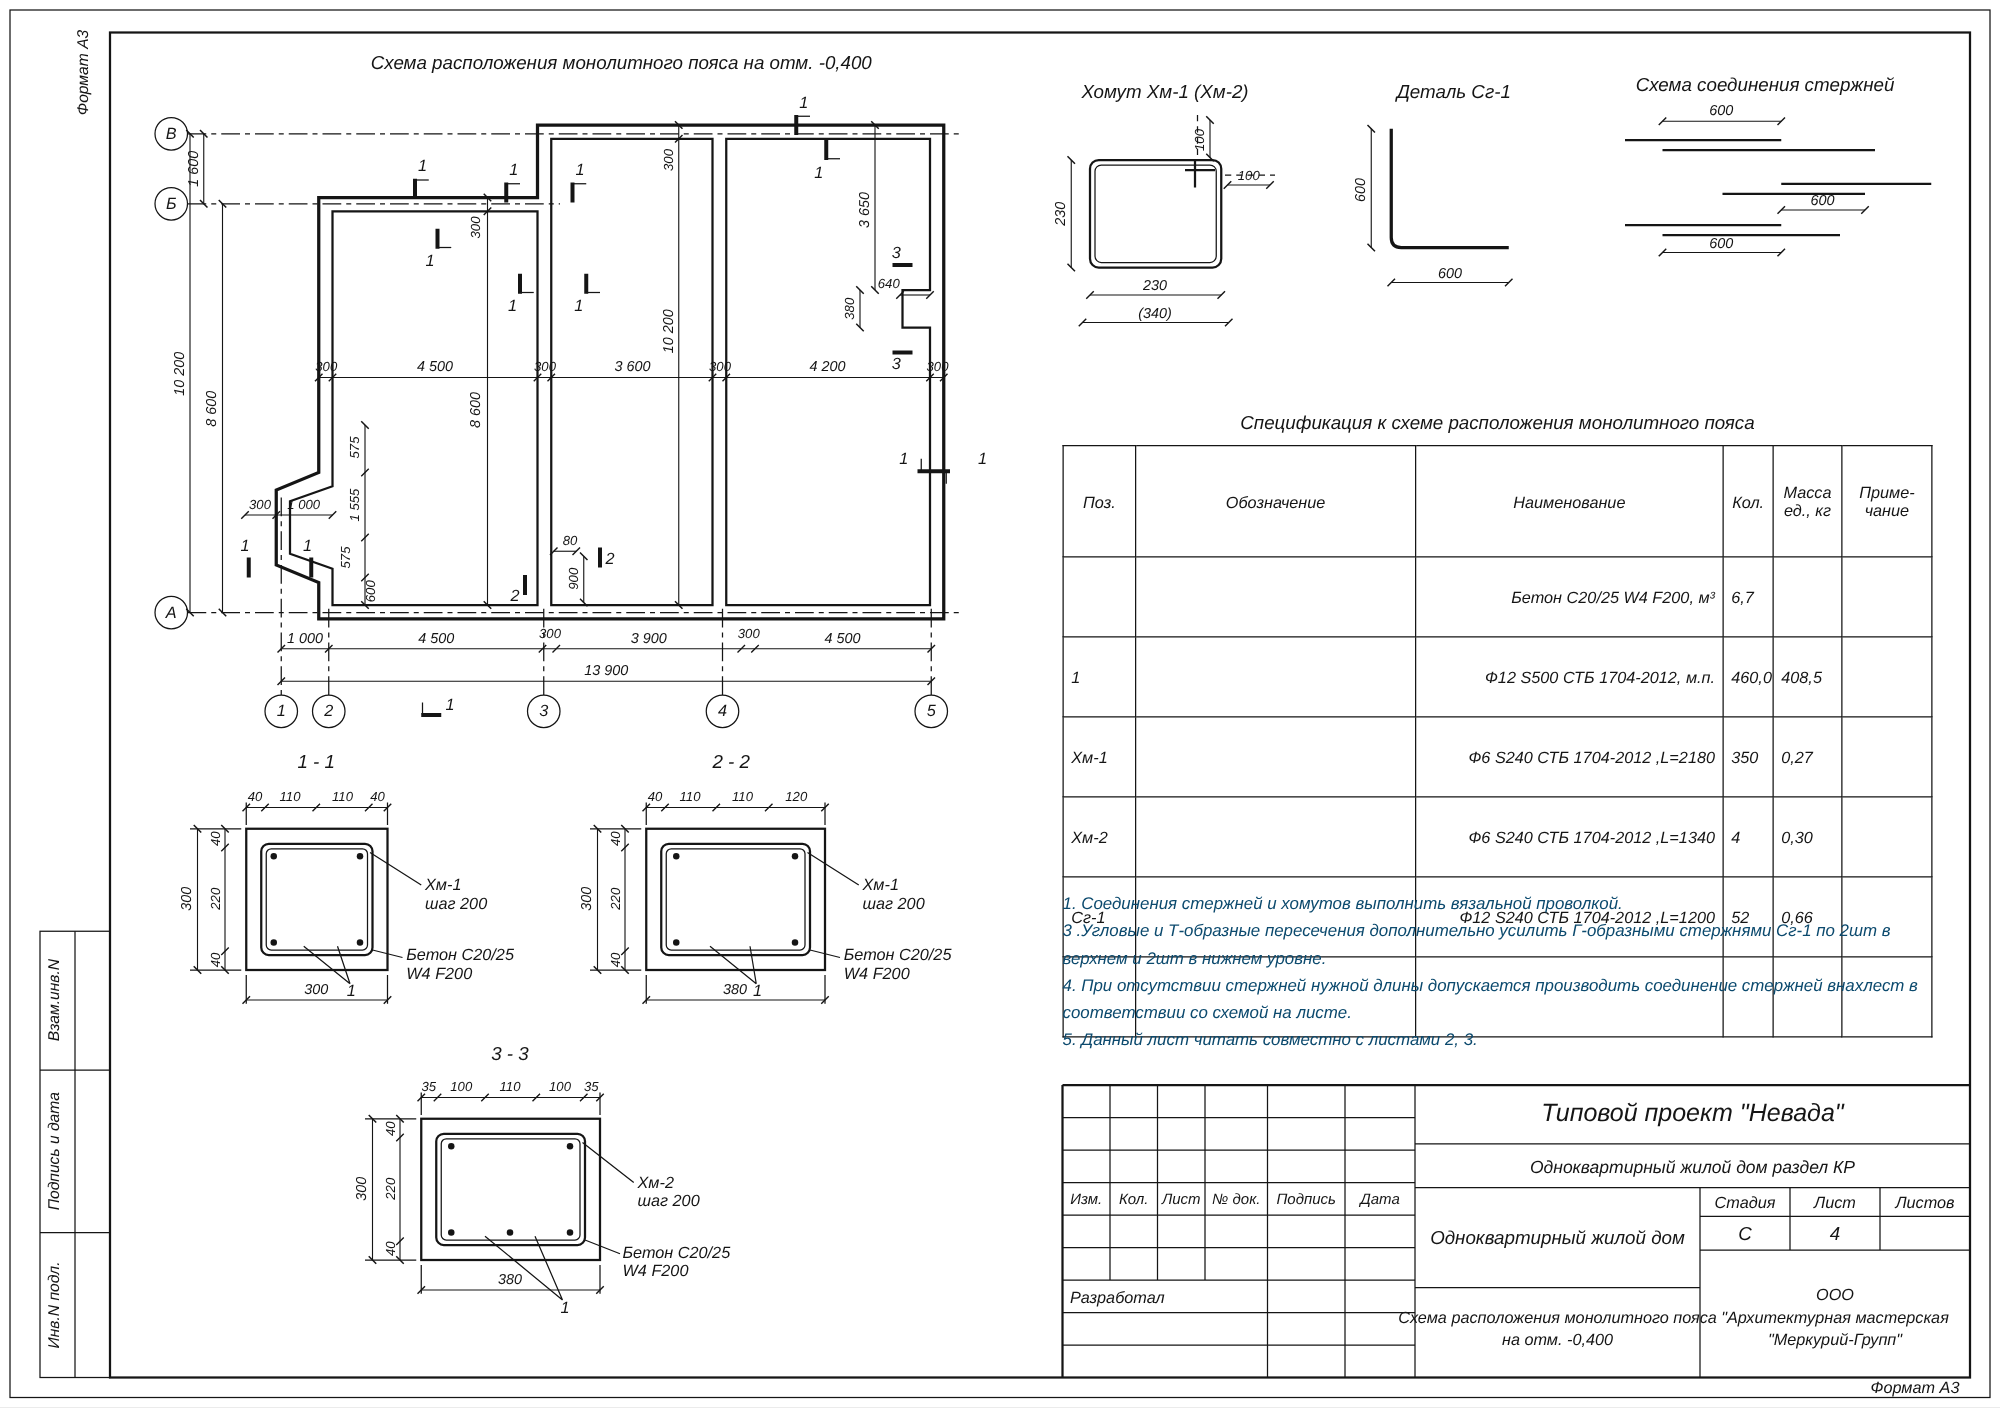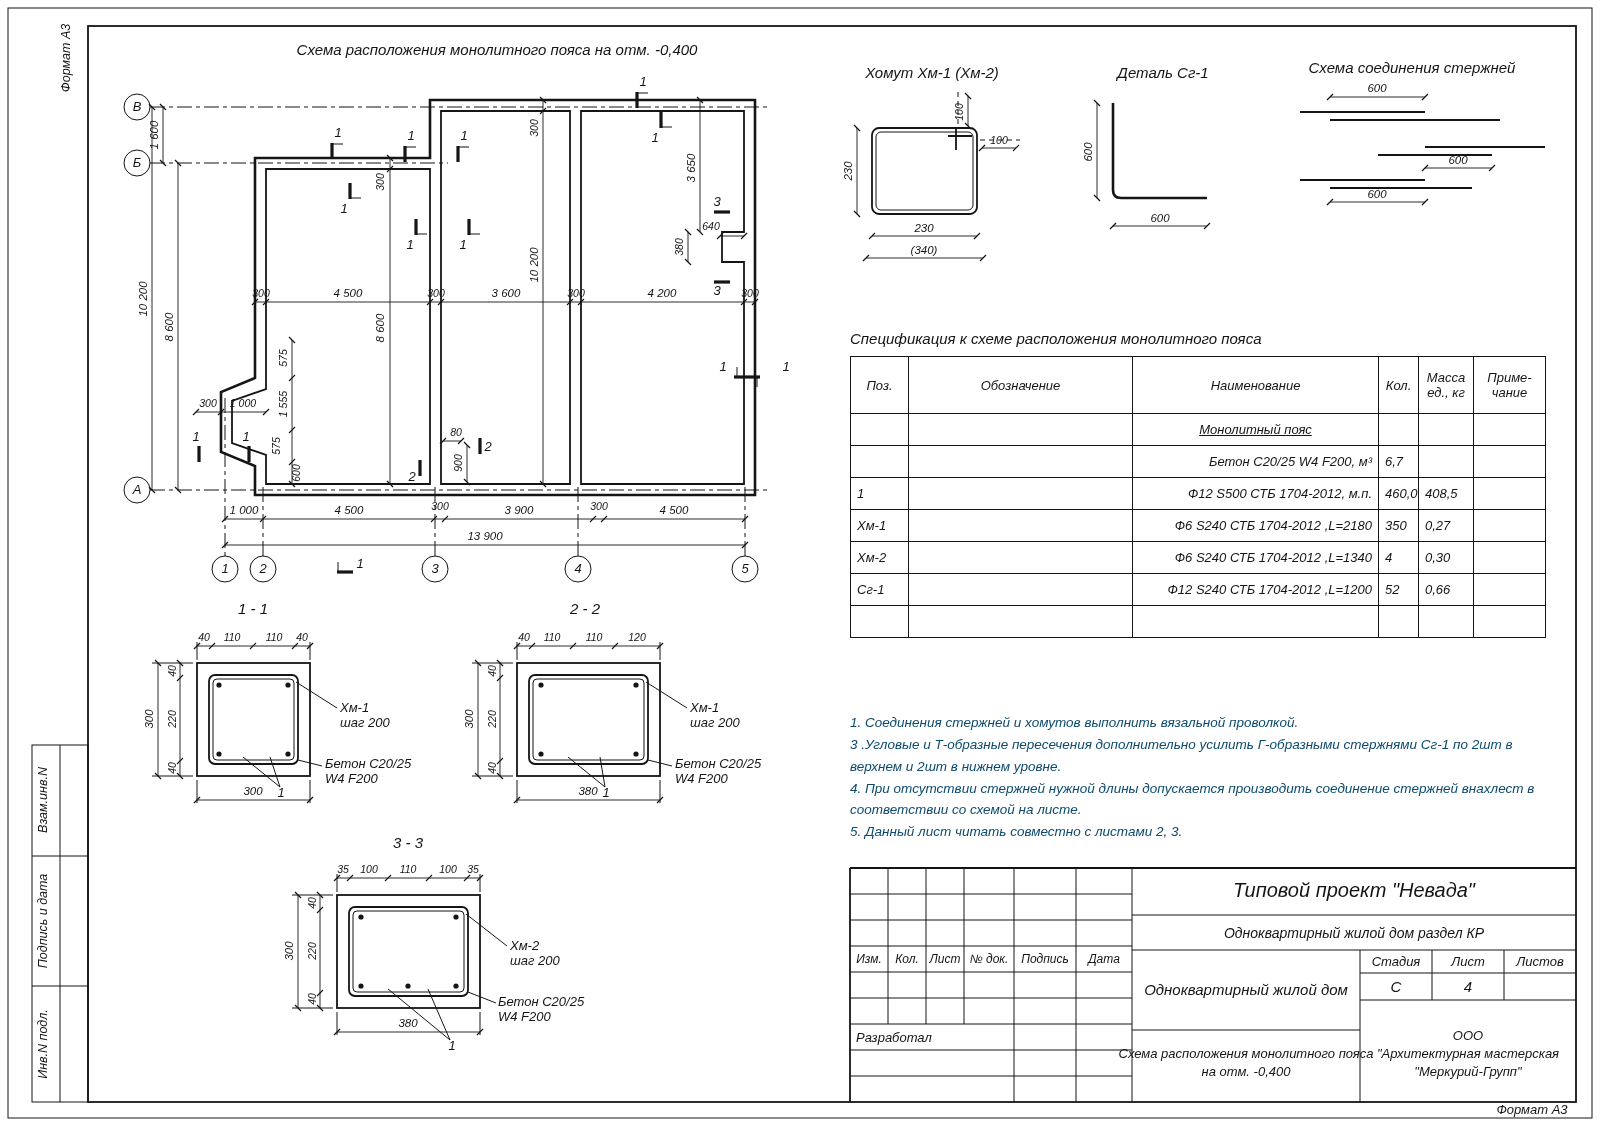--- a/index.html
+++ b/index.html
@@ -25,24 +25,24 @@
   .thick{stroke:#151515;stroke-width:2.6;fill:none}
   .dash{stroke-dasharray:15 4 4 4}
   .dash2{stroke-dasharray:5 4}
   .dim{stroke:#151515;stroke-width:.9;fill:none;marker-start:url(#tk);marker-end:url(#tk)}
   .tick{stroke:#151515;stroke-width:1.1;fill:none}
   .cut{stroke:#151515;stroke-width:3.2}
   .flag{stroke:#151515;stroke-width:1}
   .dot{fill:#151515}
   
   .spec{position:absolute;left:850px;top:330px;width:696px;color:#151515}
-  .spec-title{font-style:italic;font-size:15px;margin-bottom:9px}
+  .spec-title{font-style:italic;font-size:15px;text-align:center;margin-bottom:9px}
   .spec table{border-collapse:collapse;width:696px;table-layout:fixed}
   .spec td,.spec th{border:1px solid #151515;font-style:italic;font-weight:normal;
-        font-size:13px;padding:0 6px;height:31px;overflow:hidden;white-space:nowrap;color:#151515}
+        font-size:13px;padding:16px 6px;height:31px;overflow:hidden;white-space:nowrap;color:#151515}
   .spec th{white-space:pre-line;text-align:center;height:56px;font-size:13px}
   .spec td.c{}
   .cname{display:flex;justify-content:flex-end}
   .u{text-decoration:underline;display:block;text-align:center}
   
   .notes{position:absolute;left:850px;top:712px;width:706px;font-style:italic;
          font-size:13.5px;line-height:1.62;color:#0c4a6e}
   .notes div{margin:0}
 </style>
 </head>
@@ -388,30 +388,20 @@
         <th>Наименование</th>
         <th>Кол.</th>
         <th>Масса
 ед., кг</th>
         <th>Приме-
 чание</th>
       </tr>
     </thead>
     <tbody>
       <tr>
-        <td></td>
-            <td></td>
-        <td>
-              <span class="u">Монолитный пояс</span>
-            </td>
-        <td></td>
-            <td></td>
-            <td></td>
-      </tr>
-      <tr>
         <td class="c"></td>
             <td></td>
         <td>
               <div class="cname">
                 <span>Бетон C20/25 W4 F200</span>
                 <span>, м³</span>
               </div>
             </td>
         <td class="c">6,7</td>
         <td class="c"></td>

